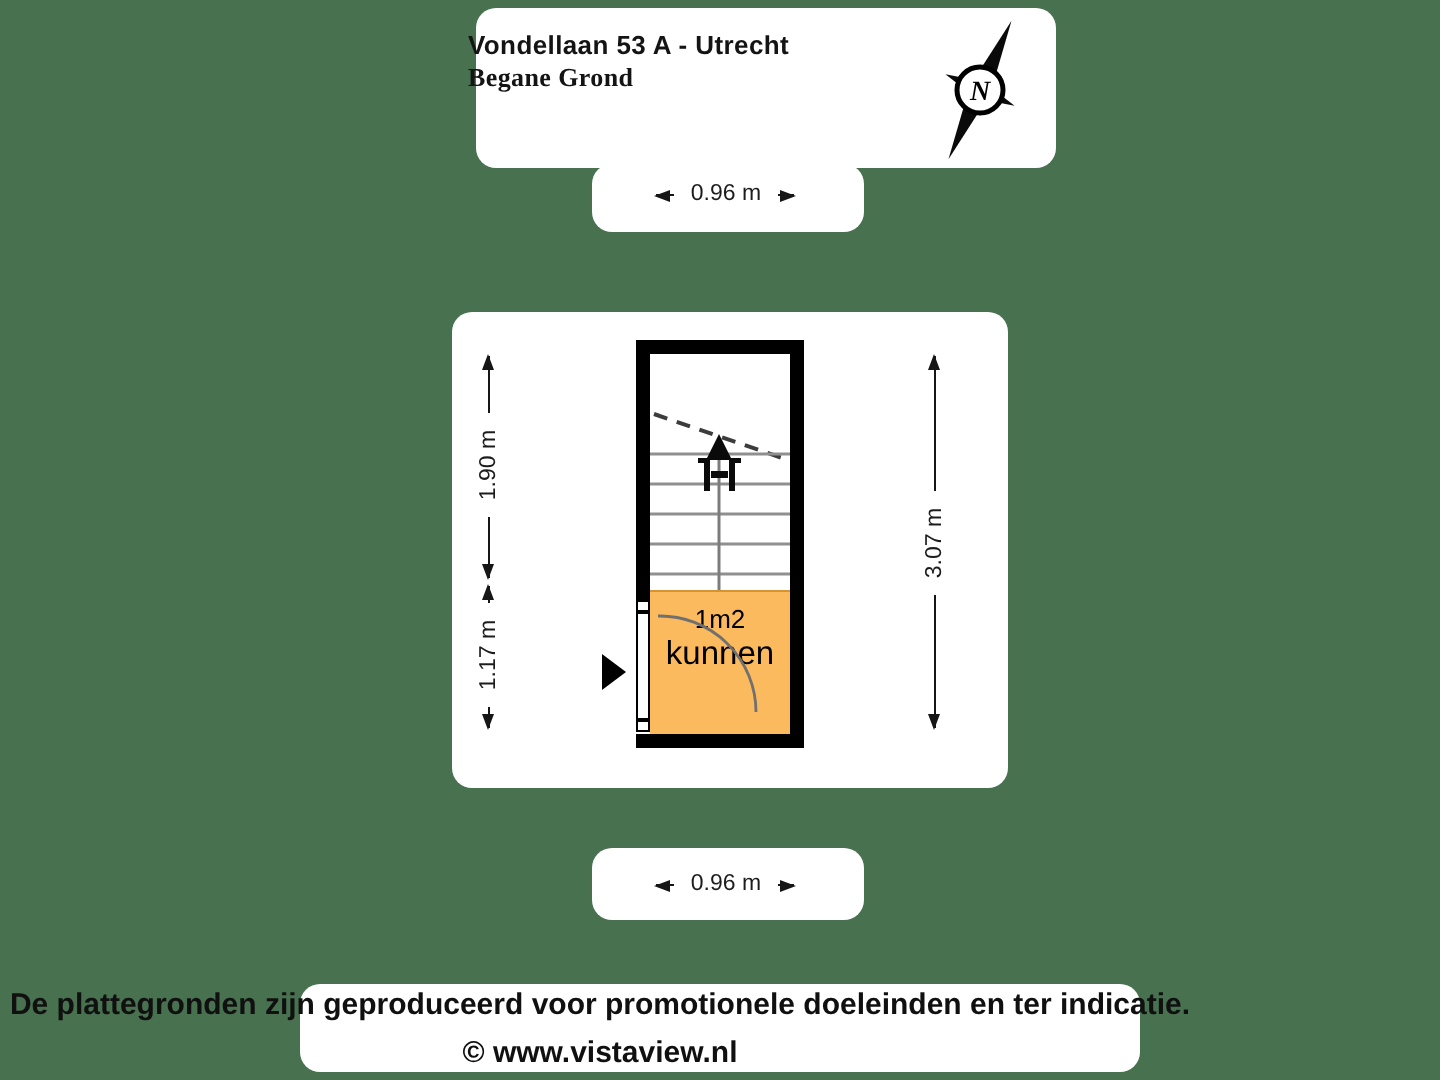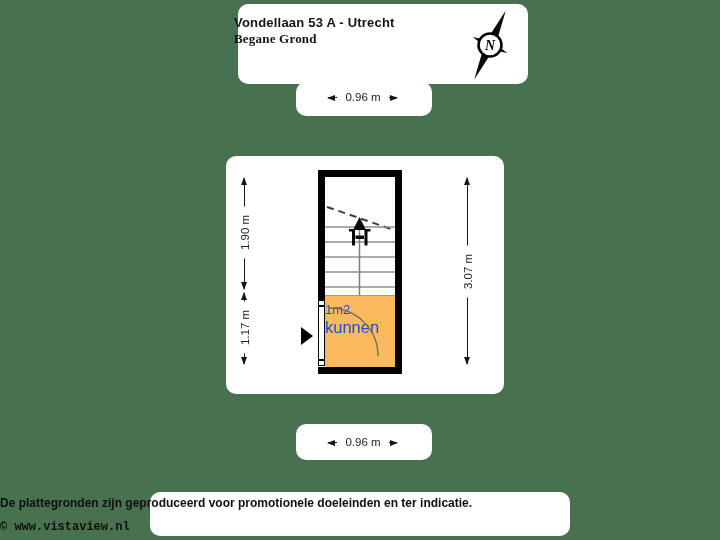--- a/index.html
+++ b/index.html
@@ -28,29 +28,29 @@
     border-left:3.5px solid transparent;border-right:3.5px solid transparent;border-top:8px solid #161616;}
   .plabel{position:absolute;width:52px;height:17px;background:#fff;border-radius:8px;
     font-size:11.5px;line-height:17px;text-align:center;color:#1c1c1c;}
   .rot{transform:rotate(-90deg);}
 
   
   .wall{position:absolute;background:#000;}
   .doorpart{position:absolute;background:#fff;border:1px solid #000;box-sizing:border-box;}
   .plan-inner{position:absolute;left:325px;top:177px;width:70px;height:190px;background:#fff;}
   .room{position:absolute;left:0;top:118px;width:70px;height:72px;background:#FBBA5E;
-    border-top:1.5px solid #D59334;box-sizing:border-box;text-align:left;color:#1d4ed8;}
+    border-top:1.5px solid #D59334;box-sizing:border-box;text-align:center;color:#000000;}
   .room-area{position:absolute;top:6px;left:0;width:100%;font-size:13px;}
   .room-name{position:absolute;top:22px;left:0;width:100%;font-size:16.5px;}
   .entry-arrow{position:absolute;left:301px;top:327px;width:0;height:0;
     border-left:12px solid #000;border-top:9px solid transparent;border-bottom:9px solid transparent;}
 
   
-  .footer-line{position:absolute;left:0;width:600px;text-align:left;
-    font-weight:bold;font-size:12px;line-height:12px;color:#101010;}
+  .footer-line{position:absolute;left:0;width:600px;text-align:center;
+    font-weight:bold;font-size:15px;line-height:12px;color:#101010;}
 </style>
 </head>
 <body>
 
 <div class="stage">
 
   <div class="panel" style="left:238px;top:4px;width:290px;height:80px;"></div>
   <div class="panel" style="left:296px;top:82px;width:136px;height:34px;"></div>
   <div class="panel" style="left:226px;top:156px;width:278px;height:238px;"></div>
   <div class="panel" style="left:296px;top:424px;width:136px;height:36px;"></div>
@@ -116,15 +116,15 @@
     </div>
   </div>
 
   <svg class="abs" style="left:318px;top:295px;" width="84" height="75" viewBox="0 0 84 75">
     <path d="M11,13 A48,48 0 0 1 60,61" fill="none" stroke="#707070" stroke-width="1.4"></path>
   </svg>
 
   <div class="entry-arrow"></div>
 
   <div class="footer-line" style="top:497px;">De plattegronden zijn geproduceerd voor promotionele doeleinden en ter indicatie.</div>
-  <div class="footer-line" style="top:521px;font-family:Liberation Mono, monospace;">© www.vistaview.nl</div>
+  <div class="footer-line" style="top:521px;">© www.vistaview.nl</div>
 
 </div>
 
 </body></html>

